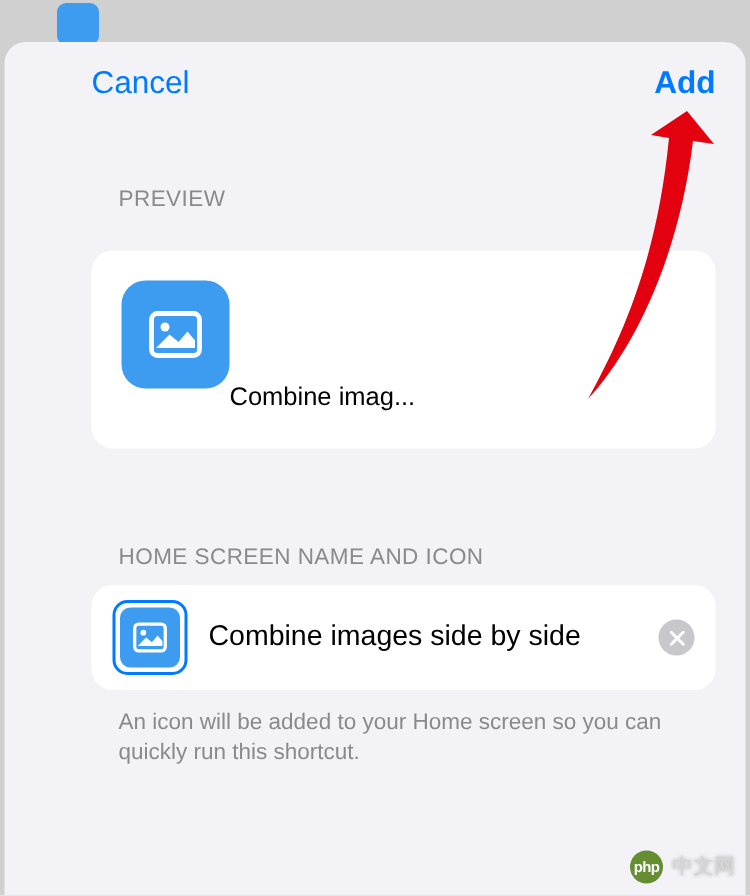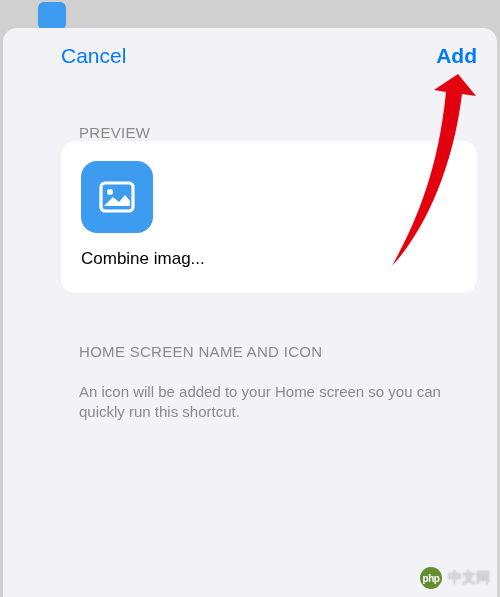--- a/index.html
+++ b/index.html
@@ -50,30 +50,30 @@
       font-weight: 600;
       cursor: pointer;
       margin-left: 36px;
     }
     .section-label {
       font-size: 15px;
       color: #8a8a8e;
       letter-spacing: 0.3px;
       padding: 0 38px;
       margin-top: 44px;
-      margin-bottom: 0;
+      margin-bottom: 26px;
     }
     .preview-card {
       background: #ffffff;
       border-radius: 14px;
       margin: 0 20px;
       padding: 20px 20px 24px 20px;
       display: flex;
-      flex-direction: column;
-      align-items: flex-start;
+      flex-direction: row;
+      align-items: flex-end;
     }
     .app-icon {
       width: 72px;
       height: 72px;
       background: #3d9cf0;
       border-radius: 16px;
       display: flex;
       align-items: center;
       justify-content: center;
       margin-bottom: 16px;
@@ -82,21 +82,21 @@
     .preview-title {
       font-size: 17px;
       color: #000;
       text-align: center;
     }
     .section-label2 {
       font-size: 15px;
       color: #8a8a8e;
       letter-spacing: 0.3px;
       padding: 0 38px;
-      margin-top: 50px;
+      margin-top: 64px;
       margin-bottom: 10px;
     }
     .name-card {
       background: #ffffff;
       border-radius: 14px;
       margin: 0 20px;
       padding: 10px 14px;
       display: flex;
       align-items: center;
       gap: 14px;
@@ -202,20 +202,37 @@
         <rect x="6" y="8" width="32" height="28" rx="4" fill="none" stroke="#ffffff" stroke-width="3.2"></rect>
         <circle cx="15" cy="17" r="3" fill="#ffffff"></circle>
         <path d="M 9 31 L 18 22 L 24 27 L 30 20 L 35 26 L 35 31 Z" fill="#ffffff"></path>
       </svg>
     </div>
     <div class="preview-title">Combine imag...</div>
   </div>
 
   <div class="section-label2">HOME SCREEN NAME AND ICON</div>
 
+  <div class="name-card">
+    <div class="small-icon-wrap">
+      <div class="small-icon">
+        <svg width="28" height="28" viewBox="0 0 44 44">
+          <rect x="6" y="8" width="32" height="28" rx="4" fill="none" stroke="#ffffff" stroke-width="3.4"></rect>
+          <circle cx="15" cy="17" r="3" fill="#ffffff"></circle>
+          <path d="M 9 31 L 18 22 L 24 27 L 30 20 L 35 26 L 35 31 Z" fill="#ffffff"></path>
+        </svg>
+      </div>
+    </div>
+    <input class="name-input" type="text" value="Combine images side by side" style="">
+    <div class="clear-btn">
+      <svg width="11" height="11" viewBox="0 0 11 11">
+        <path d="M1.5 1.5 L9.5 9.5 M9.5 1.5 L1.5 9.5" stroke="#ffffff" stroke-width="2" stroke-linecap="round"></path>
+      </svg>
+    </div>
+  </div>
 
   <div class="footer-text">An icon will be added to your Home screen so you can quickly run this shortcut.</div>
 </div>
 
 <svg class="arrow-annotation" width="110" height="210" viewBox="0 0 110 210">
   <defs>
     <filter id="arrowshadow" x="-20%" y="-20%" width="140%" height="140%">
       <feDropShadow dx="0" dy="0" stdDeviation="0" flood-opacity="0"></feDropShadow>
     </filter>
   </defs>

